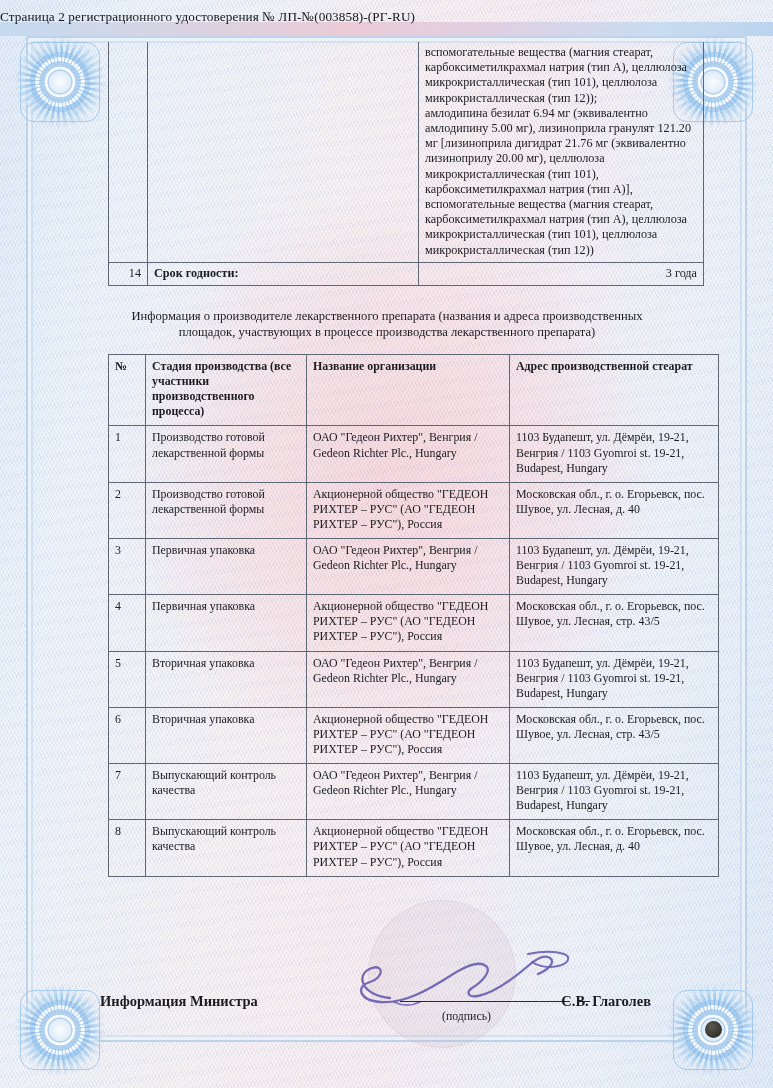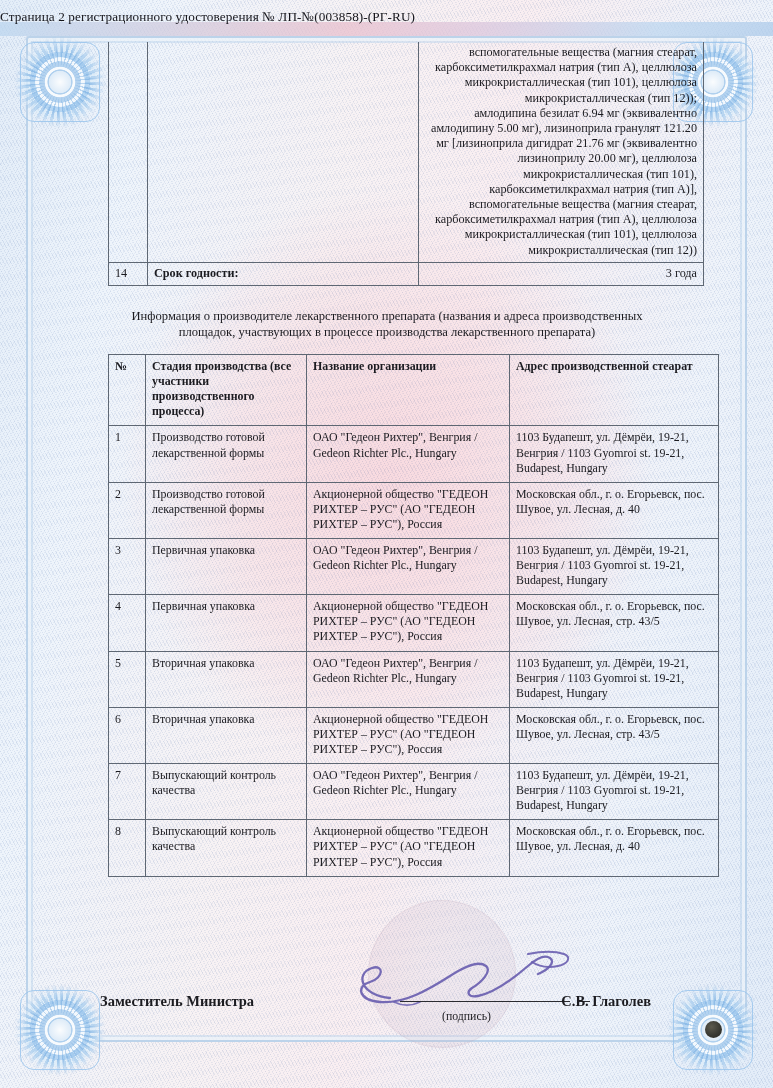--- a/index.html
+++ b/index.html
@@ -121,21 +121,21 @@
     padding: 3px 6px 4px 6px;
     font-size: 12.2px;
     line-height: 15.2px;
     background: transparent;
   }
 
   
   #tbl-top { margin-bottom: 0; }
   #tbl-top td.nb-top { border-top: none; }
   #tbl-top td.blank { }
-  .col-num   { width: 26px; text-align: left; }
+  .col-num   { width: 26px; text-align: right; }
   .col-label { width: 258px; margin-left: 14px; }
   .col-value { width: 272px; }
   .bold { font-weight: bold; }
   .center { text-align: right; }
 
   #intro {
     margin: 22px 0 14px 0;
     text-align: center;
     font-size: 12.6px;
     line-height: 16px;
@@ -239,21 +239,21 @@
 
   <div id="doc-header">Страница 2  регистрационного удостоверения № ЛП-№(003858)-(РГ-RU)</div>
 
   <div id="content">
 
     <table class="doc" id="tbl-top">
       <tbody>
         <tr>
           <td class="col-num nb-top blank"></td>
           <td class="col-label nb-top blank"></td>
-          <td class="col-value nb-top" style="white-space: pre-line; text-align: right;">вспомогательные вещества (магния стеарат, карбоксиметилкрахмал натрия (тип А), целлюлоза микрокристаллическая (тип 101), целлюлоза микрокристаллическая (тип 12));
+          <td class="col-value nb-top" style="white-space: pre-line;">вспомогательные вещества (магния стеарат, карбоксиметилкрахмал натрия (тип А), целлюлоза микрокристаллическая (тип 101), целлюлоза микрокристаллическая (тип 12));
 амлодипина безилат 6.94 мг (эквивалентно амлодипину 5.00 мг), лизиноприла гранулят 121.20 мг [лизиноприла дигидрат 21.76 мг (эквивалентно лизиноприлу 20.00 мг), целлюлоза микрокристаллическая (тип 101), карбоксиметилкрахмал натрия (тип А)], вспомогательные вещества (магния стеарат, карбоксиметилкрахмал натрия (тип А), целлюлоза микрокристаллическая (тип 101), целлюлоза микрокристаллическая (тип 12))</td>
         </tr>
         <tr>
           <td class="col-num">14</td>
           <td class="col-label bold">Срок годности:</td>
           <td class="col-value center">3 года</td>
         </tr>
       </tbody>
     </table>
 
@@ -326,20 +326,20 @@
     <div id="stamp-ghost"></div>
 
     <svg id="signature-mark" viewBox="0 0 260 72">
       <path d="M58 54 C 30 52, 22 30, 40 24 C 52 20, 52 34, 38 38 C 24 42, 26 56, 48 58 C 72 60, 96 46, 118 32
                C 132 23, 146 16, 154 22 C 160 27, 150 38, 140 44 C 134 48, 136 54, 146 52
                C 162 49, 182 34, 196 22 C 204 15, 212 10, 218 14 C 224 18, 216 26, 206 30" fill="none" stroke="#6a5fb0" stroke-width="2.3" stroke-linecap="round" stroke-linejoin="round" opacity="0.92"></path>
       <path d="M196 10 C 206 8, 220 6, 232 10 C 240 13, 236 20, 226 22 C 216 24, 206 22, 200 18" fill="none" stroke="#6a5fb0" stroke-width="2.1" stroke-linecap="round" opacity="0.9"></path>
       <path d="M62 58 C 70 62, 80 62, 88 58" fill="none" stroke="#6a5fb0" stroke-width="1.8" stroke-linecap="round" opacity="0.85"></path>
     </svg>
 
-    <div id="sign-title">Заместитель Министра</div>
+    <div id="sign-title">Информация Министра</div>
     <div id="sign-line"></div>
     <div id="sign-line2"></div>
     <div id="sign-caption">(подпись)</div>
     <div id="sign-name">С.В. Глаголев</div>
   </div>
 
 </div>
 
 </body></html>

